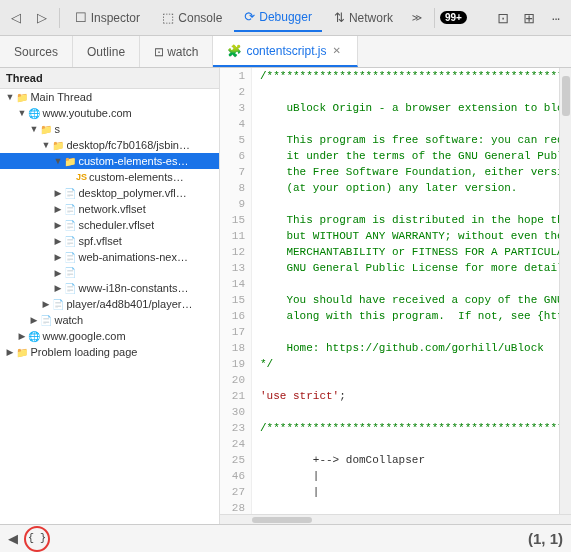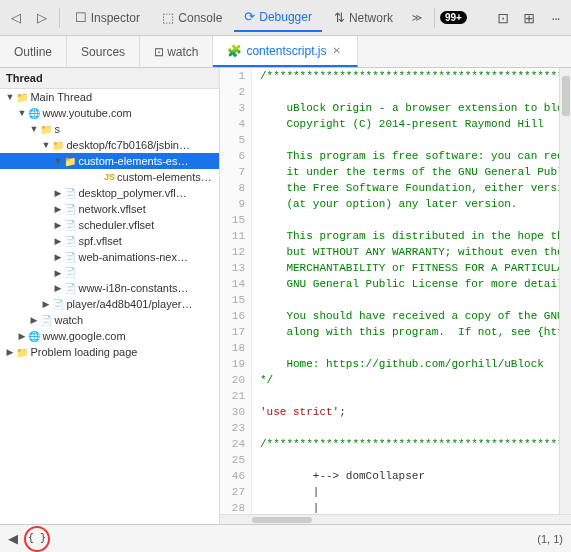--- a/index.html
+++ b/index.html
@@ -76,21 +76,21 @@
       display: flex; align-items: center; background: #f5f5f5; border-top: 1px solid #ccc;
       height: 28px; padding: 0 8px; gap: 6px; font-size: 11px; color: #555;
     }
     .bottom-icon { font-size: 13px; cursor: pointer; color: #555; }
     .pretty-print-btn {
       border: 2px solid #e53935; border-radius: 50%; width: 26px; height: 26px;
       display: flex; align-items: center; justify-content: center; font-size: 10px;
       cursor: pointer; color: #333; font-family: 'Courier New', monospace;
     }
     .bottom-spacer { flex: 1; }
-    .bottom-pos { margin-left: auto; font-size: 11px; }
+    .bottom-pos { margin-left: auto; font-size: 15px; font-weight: bold; }
 
     
     .sidebar::-webkit-scrollbar { width: 6px; }
     .sidebar::-webkit-scrollbar-thumb { background: #ccc; border-radius: 3px; }
     .code-content::-webkit-scrollbar { width: 8px; height: 8px; }
     .code-content::-webkit-scrollbar-thumb { background: #ccc; border-radius: 3px; }
 
     .vertical-scrollbar {
       width: 12px; background: #f0f0f0; border-left: 1px solid #ddd; position: relative;
     }
@@ -129,24 +129,24 @@
 
   <div class="toolbar-spacer"></div>
 
   <div class="toolbar-icon" style="font-size:14px;">⊡</div>
   <div class="toolbar-icon" style="font-size:14px;">⊞</div>
   <div class="toolbar-icon" style="font-size:14px; letter-spacing:-2px;">···</div>
 </div>
 
 <div class="subtabs">
   <div class="subtab">
+    <span>Sources</span>
+  </div>
+  <div class="subtab">
     <span>Outline</span>
-  </div>
-  <div class="subtab">
-    <span>Sources</span>
   </div>
   <div class="subtab" style="display:flex;align-items:center;gap:3px;">
     <span style="font-size:12px;">⊡</span>
     <span>watch</span>
   </div>
   <div class="subtab active" style="display:flex;align-items:center;gap:4px;">
     <span style="color:#f5a623; font-size:12px;">🧩</span>
     <span>contentscript.js</span>
     <span class="subtab-close">✕</span>
   </div>
@@ -180,21 +180,21 @@
       <span class="item-icon">📁</span>
       <span class="item-label">desktop/fc7b0168/jsbin…</span>
     </div>
 
     <div class="tree-item selected" style="padding-left:52px;">
       <span class="expand-arrow">▼</span>
       <span class="item-icon">📁</span>
       <span class="item-label">custom-elements-es…</span>
     </div>
 
-    <div class="tree-item" style="padding-left:92px;">
+    <div class="tree-item" style="padding-left:64px;">
       <span class="expand-arrow"> </span>
       <span class="item-icon" style="color:#e8a000; font-size:9px; font-weight:bold;">JS</span>
       <span class="item-label">custom-elements…</span>
     </div>
 
     <div class="tree-item" style="padding-left:52px;">
       <span class="expand-arrow">▶</span>
       <span class="item-icon">📄</span>
       <span class="item-label">desktop_polymer.vfl…</span>
     </div>
@@ -289,21 +289,20 @@
         <div class="line-number">25</div>
         <div class="line-number">46</div>
         <div class="line-number">27</div>
         <div class="line-number">28</div>
 
       </div>
       <div class="code-content">
         <div class="code-line c-green">/********************************************************</div>
         <div class="code-line"> </div>
         <div class="code-line c-green">    uBlock Origin - a browser extension to block re…</div>
-        <div class="code-line c-green">    Copyright (C) 2014-present Raymond Hill</div>
         <div class="code-line"> </div>
         <div class="code-line c-green">    This program is free software: you can redistri…</div>
         <div class="code-line c-green">    it under the terms of the GNU General Public Li…</div>
         <div class="code-line c-green">    the Free Software Foundation, either version 3…</div>
         <div class="code-line c-green">    (at your option) any later version.</div>
         <div class="code-line"> </div>
         <div class="code-line c-green">    This program is distributed in the hope that it…</div>
         <div class="code-line c-green">    but WITHOUT ANY WARRANTY; without even the impl…</div>
         <div class="code-line c-green">    MERCHANTABILITY or FITNESS FOR A PARTICULAR PUR…</div>
         <div class="code-line c-green">    GNU General Public License for more details.</div>

